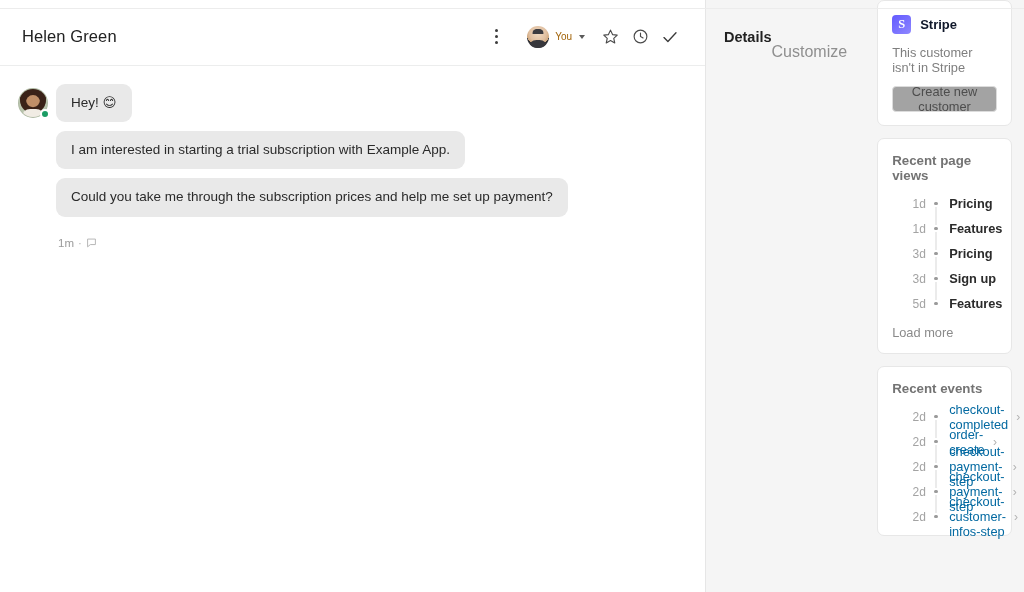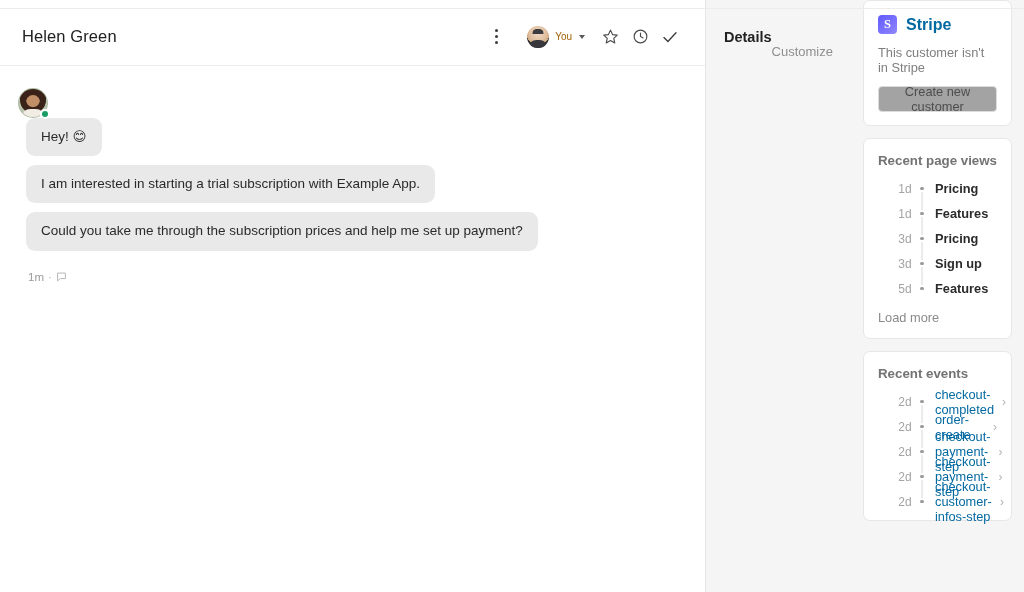--- a/index.html
+++ b/index.html
@@ -121,21 +121,20 @@
   
   .messages {
     flex: 1 1 auto;
     padding: 18px 20px 0 18px;
     overflow: hidden;
   }
 
   .msg-group {
     display: flex;
     align-items: flex-start;
-    flex-direction: column;
   }
 
   .avatar-wrap {
     position: relative;
     width: 30px; height: 30px;
     flex: 0 0 auto;
     margin-top: 4px;
   }
   .avatar {
     width: 30px; height: 30px;
@@ -225,21 +224,21 @@
     padding: 0 18px;
     background: #f5f5f5;
   }
   .details-title {
     font-size: 14.5px;
     font-weight: bold;
     color: #222222;
   }
   .customize-link {
     margin-left: auto;
-    font-size: 13px;
+    font-size: 16px;
     color: #8f8f8f;
     cursor: pointer;
     margin-top: 29px;
   }
 
   .details-body {
     flex: 1 1 auto;
     padding: 0 12px 0 12px;
     overflow: hidden;
   }
@@ -264,23 +263,23 @@
     border-radius: 4px;
     background: linear-gradient(140deg, #635bff 0%, #7a72ff 55%, #8f88ff 100%);
     color: #ffffff;
     font-size: 12.5px;
     font-weight: bold;
     display: flex; align-items: center; justify-content: center;
     font-family: "Liberation Serif", serif;
     flex: 0 0 auto;
   }
   .stripe-name {
-    font-size: 16px;
+    font-size: 13px;
     font-weight: bold;
-    color: #0369a1;
+    color: #0f172a;
   }
   .stripe-note {
     font-size: 12.8px;
     color: #7e7e7e;
     margin-bottom: 11px;
   }
   .btn-outline {
     width: 100%;
     height: 26px;
     border: 1px solid #dcdcdc;

